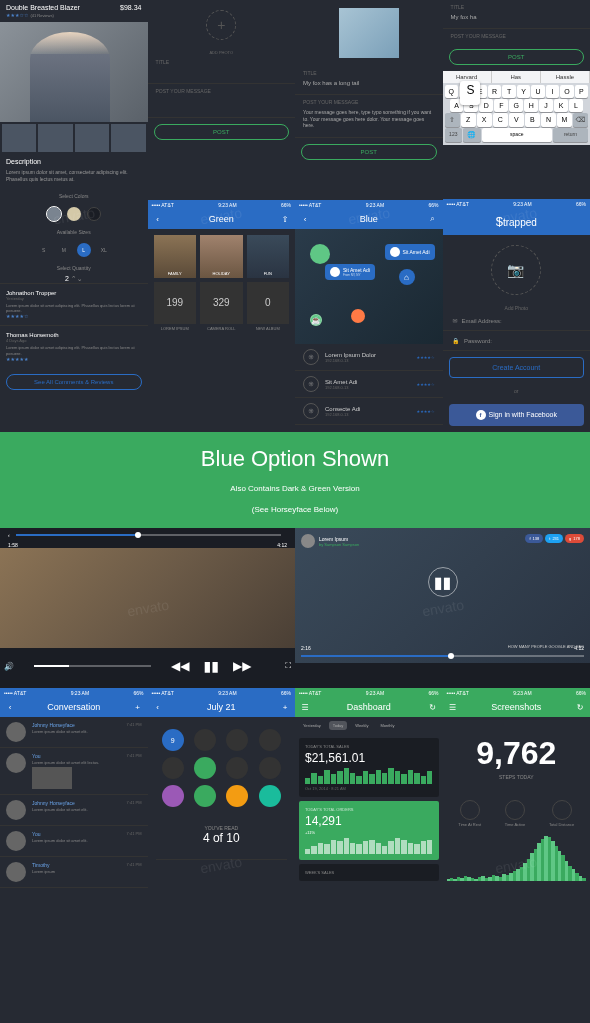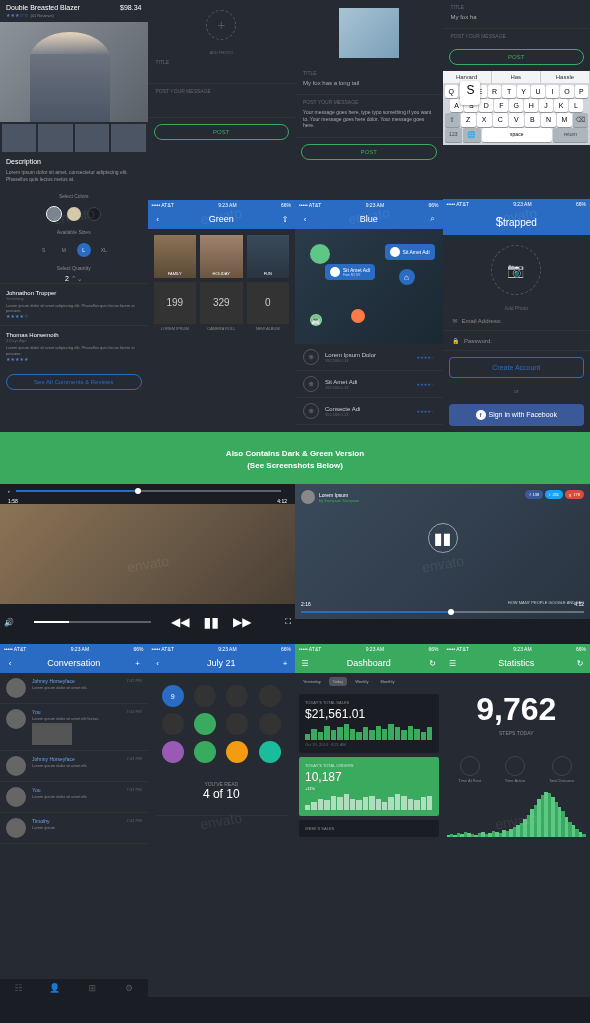--- a/index.html
+++ b/index.html
@@ -72,21 +72,21 @@
 .loc-stars { font-size: 4px; color: #2a6cc4; }
 
 
 .brand { text-align: center; font-size: 10px; color: #fff; padding: 6px; font-weight: 300; }
 .signup-field { display: flex; align-items: center; gap: 4px; padding: 6px 10px; border-bottom: 1px solid #333; color: #888; font-size: 6px; }
 .or { text-align: center; color: #666; font-size: 5px; padding: 4px; }
 
 
 .green-banner { grid-column: 1 / -1; background: #3aaa5f; color: #fff; text-align: center; padding: 14px; }
 .green-banner h2 { font-size: 22px; font-weight: 200; }
-.green-banner p { font-size: 8px; font-weight: 700; margin-top: 3px; }
+.green-banner p { font-size: 8px; font-weight: 400; margin-top: 12px; }
 
 
 .player { grid-column: span 2; background: #1a1d24; position: relative; }
 .player-img { width: 100%; height: 120px; background: linear-gradient(135deg, #8b7355 0%, #6b5a47 50%, #4a3f35 100%); position: relative; }
 .player-img.mech { background: linear-gradient(135deg, #3a4a5a 0%, #2a3442 100%); }
 .progress { height: 2px; background: rgba(255,255,255,0.3); position: relative; margin: 4px 0; }
 .progress-fill { height: 100%; background: #2a6cc4; position: absolute; left: 0; }
 .progress-dot { width: 6px; height: 6px; background: #fff; border-radius: 50%; position: absolute; top: -2px; }
 .time-row { display: flex; justify-content: space-between; color: #fff; font-size: 5px; }
 .play-row { display: flex; justify-content: center; align-items: center; gap: 14px; margin-top: 6px; color: #fff; }
@@ -386,22 +386,23 @@
           <span>Password:</span>
         </div>
     <div class="solid-btn" style="border:1px solid #2a6cc4;background:transparent;color:#2a6cc4">Create Account</div>
     <div class="or">or</div>
     <div class="solid-btn fb-btn"><span style="background:#fff;color:#3b5998;border-radius:50%;width:10px;height:10px;display:inline-flex;align-items:center;justify-content:center;font-weight:bold;font-size:6px;margin-right:3px">f</span><span>Sign in with Facebook</span></div>
     <div class="watermark">envato</div>
   </div>
 </div>
 
 <div class="green-banner">
+  <h2>Blue Option Shown</h2>
   <p>Also Contains Dark &amp; Green Version</p>
-  <p>(See Screenshots Below)</p>
+  <p>(See Horseyface Below)</p>
 </div>
 
 <div class="player" style="height:160px">
   <div style="display:flex;justify-content:space-between;padding:4px 8px;color:#fff;font-size:5px">
     <span>‹</span>
     <div class="progress" style="flex:1;margin:2px 6px">
           <div class="progress-fill" style="width:45%"></div>
           <div class="progress-dot" style="left:45%"></div>
         </div>
   </div>
@@ -612,21 +613,21 @@
           <span style="height:60%;background:#3aaa5f"></span>
           <span style="height:90%;background:#3aaa5f"></span>
           <span style="height:70%;background:#3aaa5f"></span>
           <span style="height:50%;background:#3aaa5f"></span>
           <span style="height:80%;background:#3aaa5f"></span>
         </div>
     <div class="dash-sub">Oct 19, 2014  ∙  8:21 AM</div>
   </div>
   <div class="dash-card" style="background:#3aaa5f">
     <div class="dash-label" style="color:rgba(255,255,255,0.7)">TODAY'S TOTAL ORDERS</div>
-    <div class="dash-value">10,187</div>
+    <div class="dash-value">14,291</div>
     <div class="dash-sub" style="color:#fff">+11%</div>
     <div class="spark" id="spark2">
           <span style="height:30%;background:rgba(255,255,255,0.6)"></span>
           <span style="height:50%;background:rgba(255,255,255,0.6)"></span>
           <span style="height:70%;background:rgba(255,255,255,0.6)"></span>
           <span style="height:60%;background:rgba(255,255,255,0.6)"></span>
           <span style="height:90%;background:rgba(255,255,255,0.6)"></span>
           <span style="height:80%;background:rgba(255,255,255,0.6)"></span>
           <span style="height:100%;background:rgba(255,255,255,0.6)"></span>
           <span style="height:70%;background:rgba(255,255,255,0.6)"></span>
@@ -650,21 +651,21 @@
 </div>
 
 <div class="screen" style="height:353px">
   <div class="status-bar green">
         <span>••••• AT&amp;T</span>
         <span>9:23 AM</span>
         <span>66%</span>
       </div>
   <div class="nav-bar green">
         <span class="icon-btn">☰</span>
-        <span class="title">Statistics</span>
+        <span class="title">Screenshots</span>
         <span class="icon-btn">↻</span>
       </div>
   <div style="text-align:center;padding:16px 0">
     <div class="dash-value lg" style="font-size:32px;font-weight:600">9,762</div>
     <div style="font-size:5px;color:#888">STEPS TODAY</div>
   </div>
   <div class="stats-row">
     <div><div style="width:20px;height:20px;border:1px solid #444;border-radius:50%;margin:0 auto 2px"></div><span>Time At Rest</span></div>
     <div><div style="width:20px;height:20px;border:1px solid #444;border-radius:50%;margin:0 auto 2px"></div><span>Time Active</span></div>
     <div><div style="width:20px;height:20px;border:1px solid #444;border-radius:50%;margin:0 auto 2px"></div><span>Total Distance</span></div>

